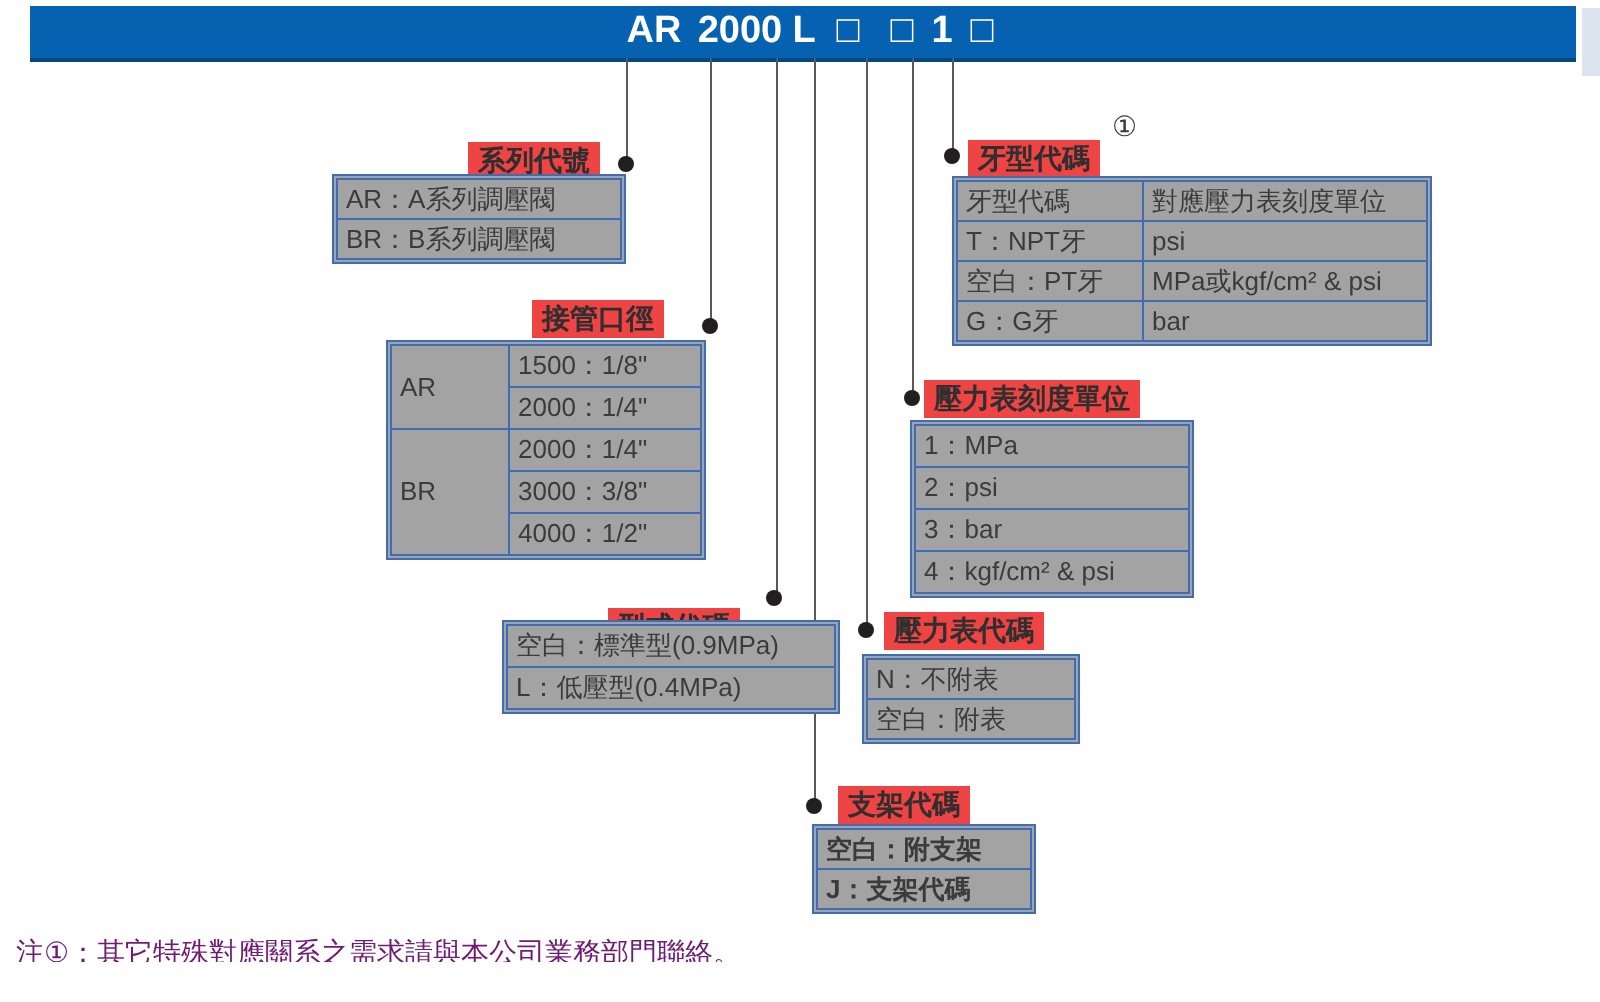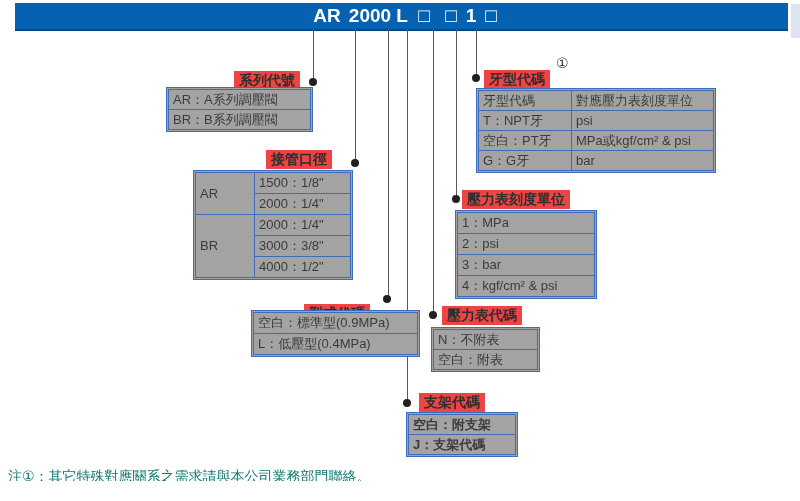--- a/index.html
+++ b/index.html
@@ -43,21 +43,21 @@
   .t-thread{left:476px;top:88px;width:236px;} .t-thread td{height:19px;}
   .t-thread td.c1{width:84px;}
   .t-port{left:193px;top:170px;width:156px;} .t-port td{height:20px;}
   .t-port td.c1{width:50px;}
   .t-gunit{left:455px;top:210px;width:138px;} .t-gunit td{height:20px;}
   .t-type{left:219px;top:310px;width:165px;margin-left:32px;} .t-type td{height:20px;}
   .t-gcode{left:431px;top:327px;width:105px;} .t-gcode td{height:19px;}
   .t-bracket{left:406px;top:412px;width:108px;font-weight:bold;} .t-bracket td{height:19px;}
 
   
-  .note{position:absolute;left:8px;top:468px;font-size:14px;color:#0f766e;white-space:nowrap;}
+  .note{position:absolute;left:8px;top:468px;font-size:14px;color:#701a75;white-space:nowrap;}
 </style>
 </head>
 <body>
 
 <div class="page">
 
   <div class="model-bar">
     <span class="model-part mp1">AR</span>
     <span class="model-part mp2">2000</span>
     <span class="model-part mp3">L</span>

